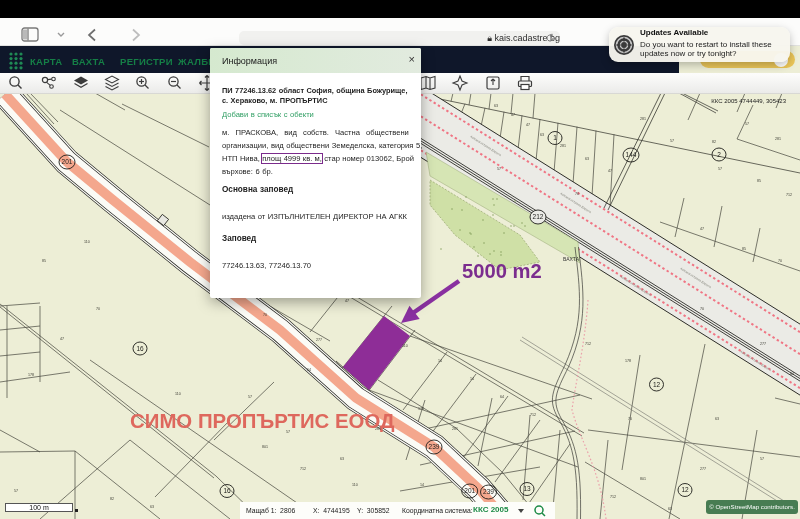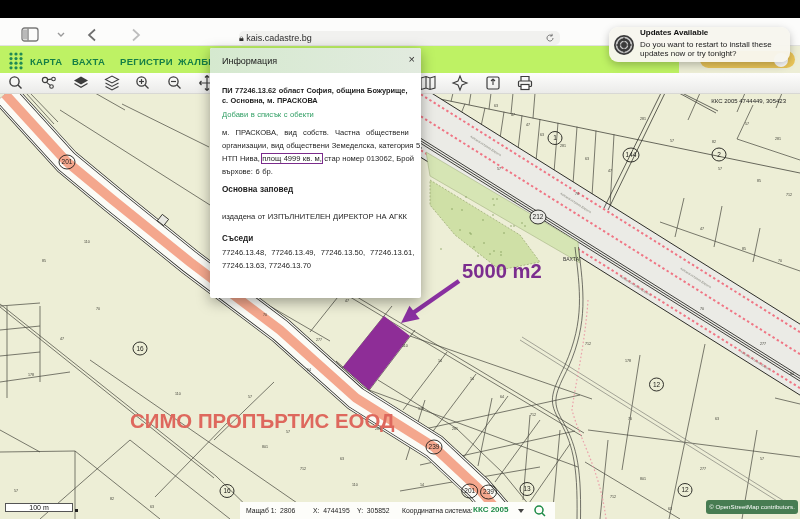--- a/index.html
+++ b/index.html
@@ -234,27 +234,27 @@
 <div class="abs" style="left:0;top:18px;width:800px;height:27.5px;background:#fcfcfb;border-bottom:1px solid #e2e2e0">
   <svg width="130" height="18" viewBox="0 0 130 18" style="position:absolute;left:20px;top:8px">
     <rect x="2" y="2" width="16" height="13" rx="2.5" fill="none" stroke="#7a7a7a" stroke-width="1.3"></rect>
     <line x1="8" y1="2.5" x2="8" y2="14.5" stroke="#7a7a7a" stroke-width="1.3"></line>
     <rect x="3" y="3.5" width="4" height="10" fill="#b9b9b9"></rect>
     <path d="M38,7 l3,3 l3,-3" fill="none" stroke="#9a9a9a" stroke-width="1.4"></path>
     <path d="M75,3.5 L69,9 L75,14.5" fill="none" stroke="#6e6e6e" stroke-width="1.7"></path>
     <path d="M113,3.5 L119,9 L113,14.5" fill="none" stroke="#bdbdbd" stroke-width="1.7"></path>
   </svg>
   <div class="abs" style="left:239px;top:12.5px;width:321px;height:14.5px;background:#f1f1ef;border-radius:5px;">
-    <div style="text-align:left;font-size:9px;color:#2c2c2c;line-height:14.5px">🔒︎ kais.cadastre.bg</div>
+    <div style="text-align:right;font-size:9px;color:#2c2c2c;line-height:14.5px">🔒︎ kais.cadastre.bg</div>
     <svg width="10" height="10" viewBox="0 0 10 10" style="position:absolute;right:5px;top:2.2px">
         <path d="M8,5 a3,3 0 1,1 -1,-2.2 M7,0.8 L7.2,2.9 L5.1,3" fill="none" stroke="#777" stroke-width="1"></path>
       </svg>
   </div>
 </div>
-<div class="abs" style="left:0;top:45.5px;width:679px;height:27px;background:#bef264">
+<div class="abs" style="left:0;top:45.5px;width:679px;height:27px;background:#0f172a">
   <div class="nav" style="left:30px">КАРТА</div>
   <div class="nav" style="left:72px">ВАХТА</div>
   <div class="nav" style="left:120px">РЕГИСТРИ</div>
   <div class="nav" style="left:178px">ЖАЛБИ</div>
 </div>
 <svg width="20" height="20" viewBox="0 0 20 20" style="position:absolute;left:7px;top:51px">
     <circle cx="4" cy="3.0" r="1.6" fill="#1f8a55"></circle>
     <circle cx="9" cy="3.0" r="1.6" fill="#1f8a55"></circle>
     <circle cx="14" cy="3.0" r="1.6" fill="#1f8a55"></circle>
     <circle cx="4" cy="7.6" r="1.6" fill="#1f8a55"></circle>
@@ -336,30 +336,29 @@
 <div class="abs" style="left:5px;top:504px;width:68px;text-align:center;font-size:7px;color:#111">100 m</div>
 <div class="abs" style="left:75px;top:509px;width:3px;height:3px;background:#222"></div>
 <div class="abs" style="left:706px;top:500px;width:92px;height:14px;background:#477c52;border-radius:3px;color:#fff;font-size:6.2px;line-height:14px;text-align:center;white-space:nowrap">© OpenStreetMap contributors.</div>
 
 <div class="abs" style="left:210px;top:48px;width:211px;height:250px;background:#fff;border-radius:2px;box-shadow:0 4px 14px rgba(0,0,0,0.35)">
   <div style="height:25px;background:linear-gradient(90deg,#d5e9cf,#e2ebdf);border-radius:2px 2px 0 0;position:relative">
     <span style="position:absolute;left:12px;top:8px;font-size:9px;color:#1b1b1b">Информация</span>
     <span style="position:absolute;right:6px;top:5px;font-size:11px;color:#333">×</span>
   </div>
   <div style="position:absolute;left:12px;top:38px;font-size:7.4px;font-weight:bold;color:#1d1d1d;word-spacing:0.4px;white-space:nowrap">ПИ 77246.13.62 област София, община Божурище,</div>
-<div style="position:absolute;left:12px;top:48px;font-size:7.4px;font-weight:bold;color:#1d1d1d;word-spacing:0.4px;white-space:nowrap">с. Основна, м. ПРАСКОВА</div>
+<div style="position:absolute;left:12px;top:48px;font-size:7.4px;font-weight:bold;color:#1d1d1d;word-spacing:0.4px;white-space:nowrap">с. Хераково, м. ПРОПЪРТИС</div>
 <div style="position:absolute;left:12px;top:62px;font-size:7.6px;font-weight:normal;color:#2f9e63;word-spacing:0.4px;white-space:nowrap">Добави в списък с обекти</div>
 <div style="position:absolute;left:12px;top:80px;font-size:7.6px;font-weight:normal;color:#1d1d1d;word-spacing:4px;white-space:nowrap">м. ПРАСКОВА, вид собств. Частна обществени</div>
 <div style="position:absolute;left:12px;top:93px;font-size:7.6px;font-weight:normal;color:#1d1d1d;word-spacing:0.5px;white-space:nowrap">организации, вид обществени Земеделска, категория 5,</div>
 <div style="position:absolute;left:12px;top:106px;font-size:7.6px;font-weight:normal;color:#1d1d1d;word-spacing:0.2px;white-space:nowrap">НТП Нива, <span style="outline:1.8px solid #7b2b8c">площ 4999 кв. м,</span> стар номер 013062, Брой</div>
 <div style="position:absolute;left:12px;top:119px;font-size:7.6px;font-weight:normal;color:#1d1d1d;word-spacing:0.4px;white-space:nowrap">върхове: 6 бр.</div>
 <div style="position:absolute;left:12px;top:137px;font-size:8.2px;font-weight:bold;color:#1d1d1d;word-spacing:0.4px;white-space:nowrap">Основна заповед</div>
 <div style="position:absolute;left:12px;top:164px;font-size:7.6px;font-weight:normal;color:#1d1d1d;word-spacing:0.4px;white-space:nowrap">издадена от ИЗПЪЛНИТЕЛЕН ДИРЕКТОР НА АГКК</div>
-<div style="position:absolute;left:12px;top:186px;font-size:8.2px;font-weight:bold;color:#1d1d1d;word-spacing:0.4px;white-space:nowrap">Съседи</div>
-<div style="position:absolute;left:12px;top:200px;font-size:7.6px;font-weight:normal;color:#1d1d1d;word-spacing:0.4px;white-space:nowrap">77246.13.48, &nbsp;77246.13.49, &nbsp;77246.13.50, &nbsp;77246.13.61,</div>
+<div style="position:absolute;left:12px;top:186px;font-size:8.2px;font-weight:bold;color:#1d1d1d;word-spacing:0.4px;white-space:nowrap">Заповед</div>
 <div style="position:absolute;left:12px;top:213px;font-size:7.6px;font-weight:normal;color:#1d1d1d;word-spacing:0.4px;white-space:nowrap">77246.13.63, 77246.13.70</div>
 </div>
 
 <div class="abs" style="left:609px;top:27px;width:181px;height:35px;background:rgba(247,246,238,0.96);border-radius:9px;box-shadow:0 3px 9px rgba(0,0,0,0.25)">
   <svg width="22" height="22" viewBox="0 0 22 22" style="position:absolute;left:4px;top:6.5px">
     <circle cx="11" cy="11" r="10" fill="#3a3a3a"></circle>
     <circle cx="11" cy="11" r="7.5" fill="none" stroke="#c9c9c9" stroke-width="1.6"></circle>
     <circle cx="11" cy="11" r="3.6" fill="none" stroke="#c9c9c9" stroke-width="1.4"></circle>
     <path d="M11,3.5 L11,7.5 M11,14.5 L11,18.5 M3.5,11 L7.5,11 M14.5,11 L18.5,11" stroke="#3a3a3a" stroke-width="1.6"></path>
   </svg>

